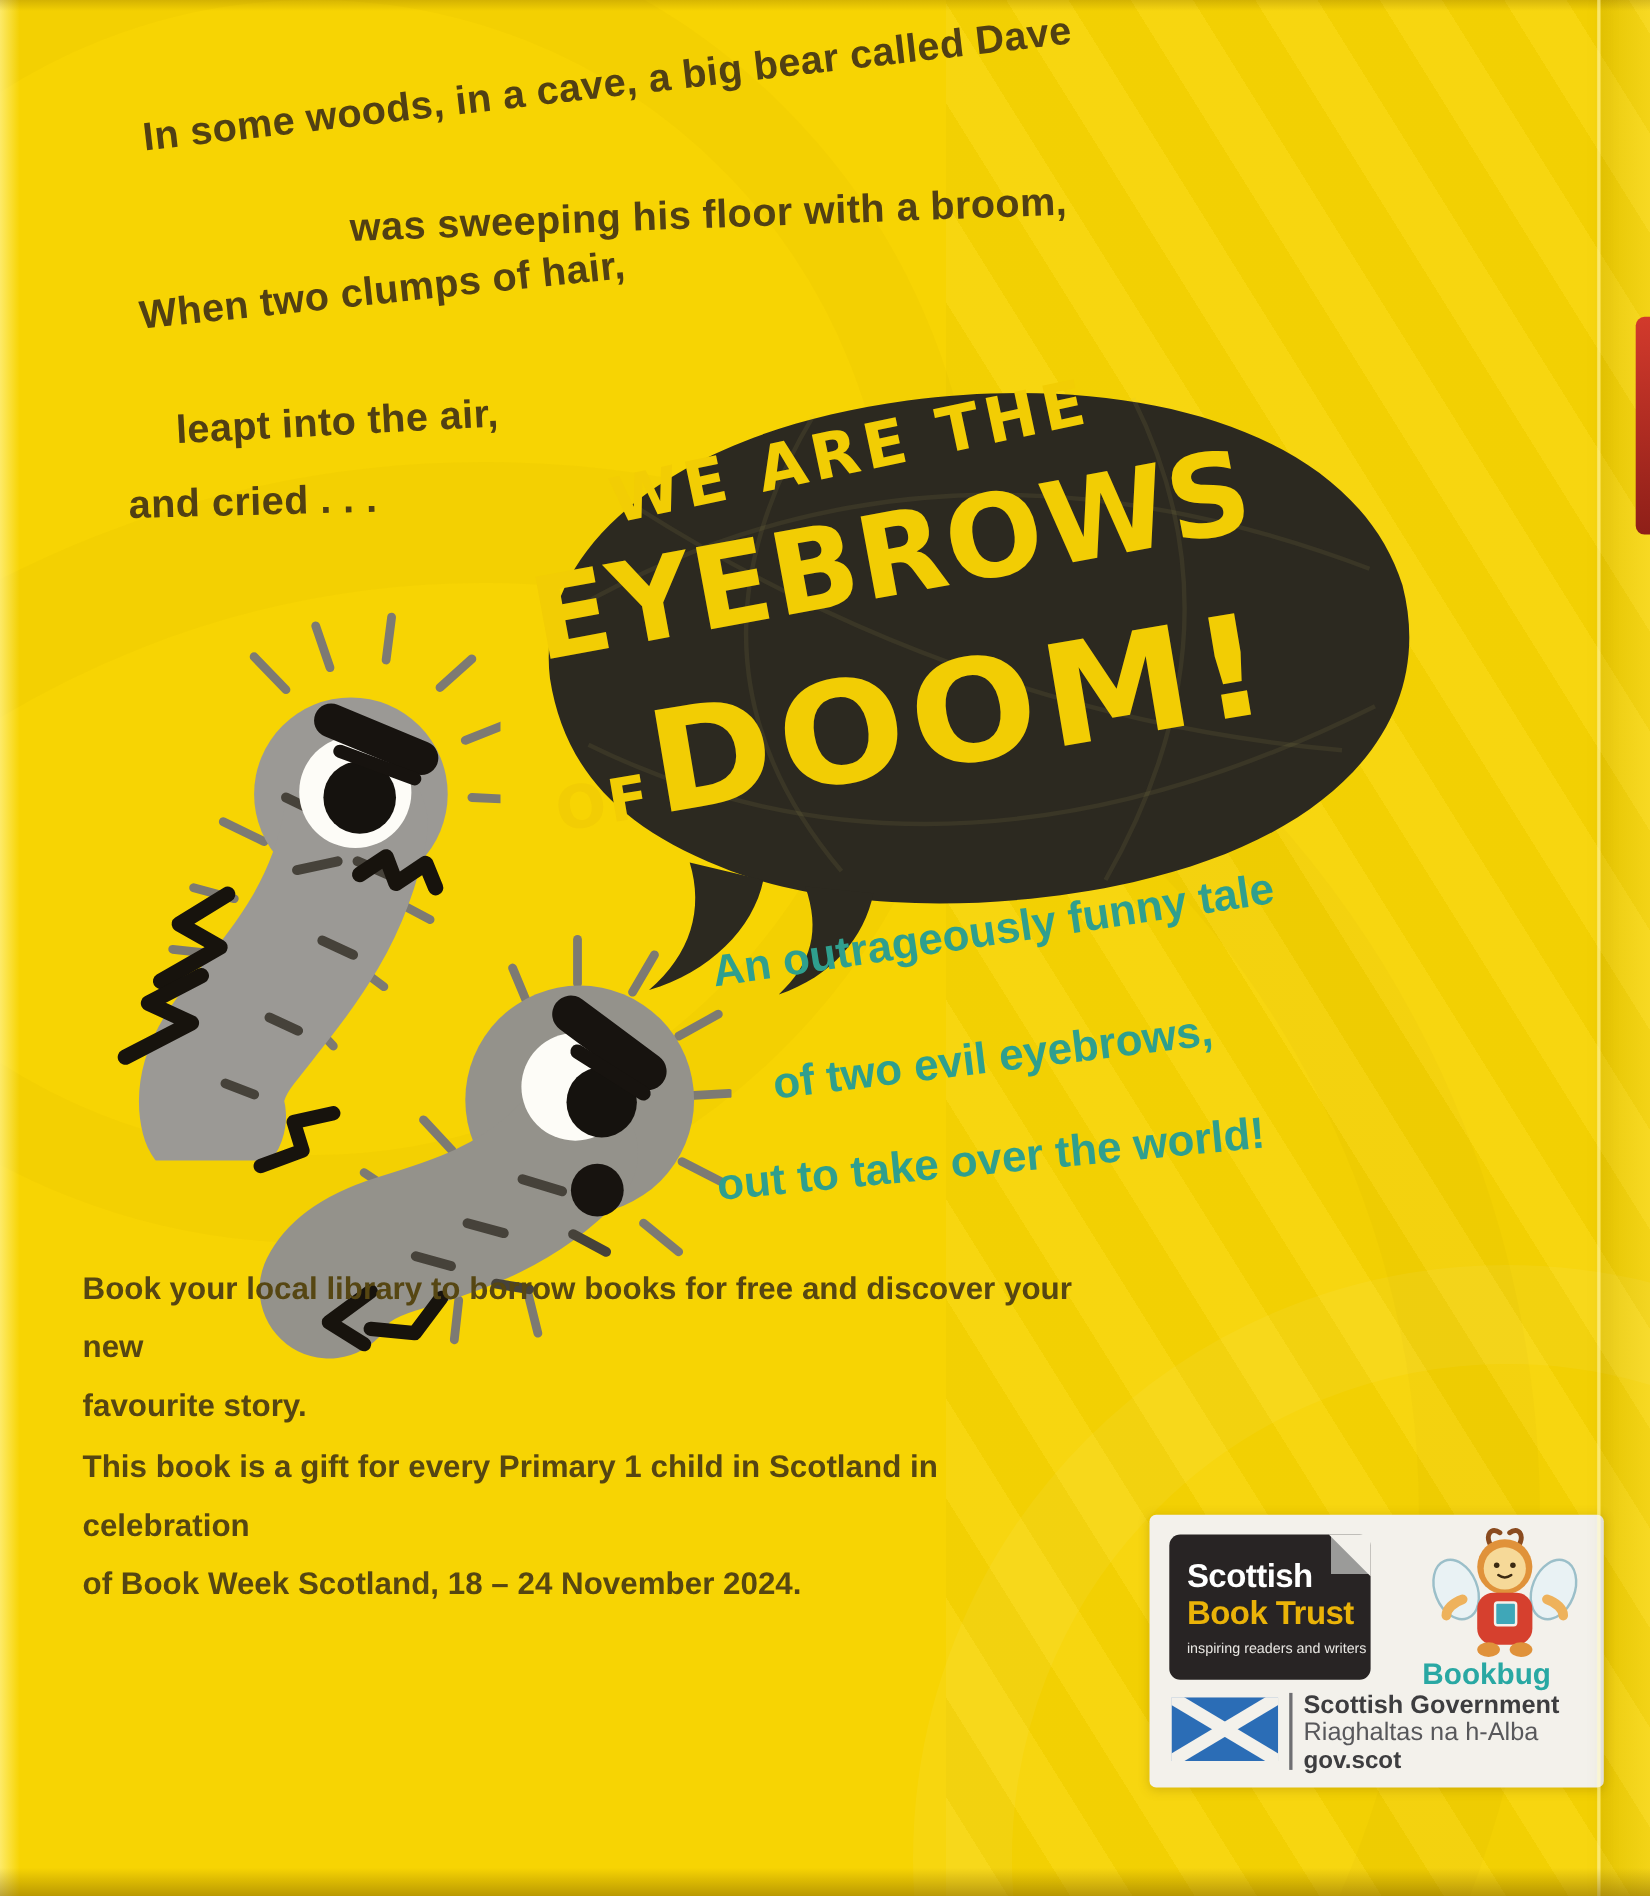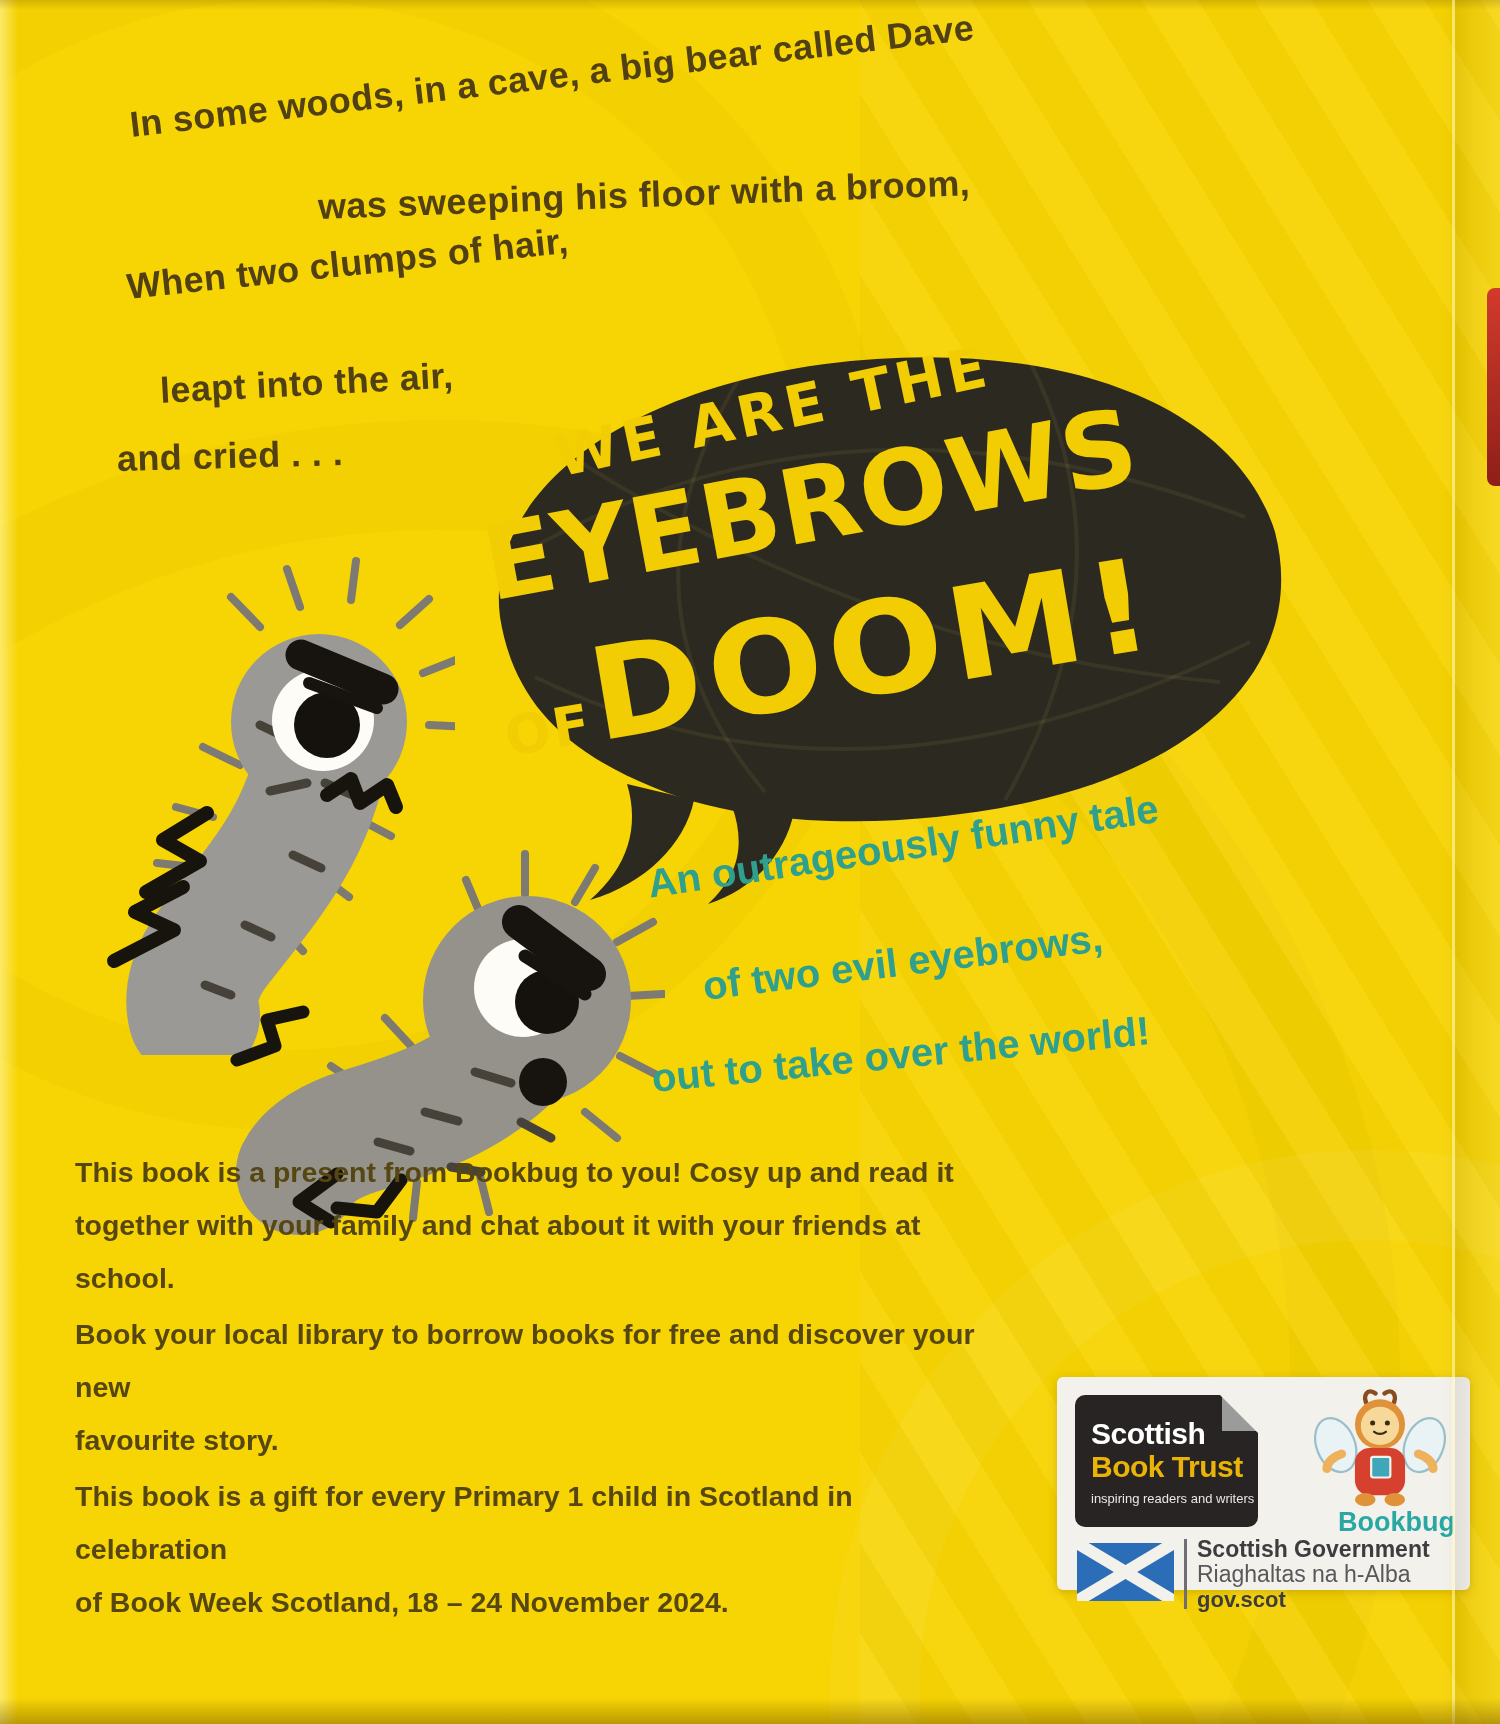--- a/index.html
+++ b/index.html
@@ -45,29 +45,29 @@
   .tag{position:absolute;color:#2f9f8e;font-weight:700;font-size:40px;white-space:nowrap;transform-origin:left center;}
   .tg0{left:648px;top:862px;transform:rotate(-8.5deg);}
   .tg1{left:703px;top:964px;transform:rotate(-7deg);}
   .tg2{left:652px;top:1056px;transform:rotate(-5.5deg);}
 
   
   .info{position:absolute;left:75px;top:1146px;width:920px;color:#564612;font-weight:700;font-size:28.5px;}
   .info p{margin:0 0 3px 0;line-height:53px;white-space:pre-line;}
 
   
-  .card{position:absolute;left:1045px;top:1377px;width:413px;height:213px;background:#f3f1eb;border-radius:6px;
-    box-shadow:0 2px 10px rgba(110,80,0,0.25);margin-left:12px;}
+  .card{position:absolute;left:1045px;top:1377px;width:413px;height:248px;background:#f3f1eb;border-radius:6px;
+    box-shadow:0 2px 10px rgba(110,80,0,0.25);}
   .sbt{position:absolute;left:18px;top:18px;width:183px;height:132px;background:#282424;border-radius:10px;}
   .sbt .fold-white{position:absolute;top:0;right:0;width:0;height:0;border-top:38px solid #f3f1eb;border-left:38px solid transparent;}
   .sbt .fold-grey{position:absolute;top:0;right:0;width:0;height:0;border-bottom:36px solid #9b9b99;border-right:36px solid transparent;}
   .sbt .l1{position:absolute;left:16px;top:22px;color:#fff;font-weight:700;font-size:30px;letter-spacing:-0.5px;}
   .sbt .l2{position:absolute;left:16px;top:55px;color:#eab308;font-weight:700;font-size:30px;letter-spacing:-0.5px;}
   .sbt .l3{position:absolute;left:16px;top:96px;color:#e9e7e3;font-size:13px;font-weight:400;}
-  .bookbug{position:absolute;left:248px;top:12px;width:150px;height:160px;text-align:right;}
+  .bookbug{position:absolute;left:248px;top:12px;width:150px;height:160px;text-align:left;}
   .bookbug .bb-label{position:absolute;left:0;top:118px;width:150px;color:#29a8a3;font-weight:700;font-size:27px;}
   .sg-flag{position:absolute;left:20px;top:166px;}
   .sg-divider{position:absolute;left:127px;top:162px;width:2.5px;height:70px;background:#6f6f72;}
   .sg-text{position:absolute;left:140px;top:160px;line-height:25px;}
   .sg-text .en{color:#3d3d3f;font-weight:700;font-size:23px;}
   .sg-text .gd{color:#58585b;font-weight:400;font-size:23px;}
   .sg-text .url{color:#3d3d3f;font-weight:700;font-size:22px;}
 
   .char{position:absolute;}
 </style>
@@ -190,22 +190,20 @@
         <path d="M 176 360 l -24 32 l -40 -4"></path>
       </g>
     </svg>
   </div>
 
   <div class="tag tg0">An outrageously funny tale</div>
   <div class="tag tg1">of two evil eyebrows,</div>
   <div class="tag tg2">out to take over the world!</div>
 
   <div class="info">
-    <p>This book is a present from Bookbug to you! Cosy up and read it
-together with your family and chat about it with your friends at school.</p>
     <p>Book your local library to borrow books for free and discover your new
 favourite story.</p>
     <p>This book is a gift for every Primary 1 child in Scotland in celebration
 of Book Week Scotland, 18 – 24 November 2024.</p>
 
   </div>
 
   <div class="card">
     <div class="sbt">
       <div class="fold-grey"></div>

